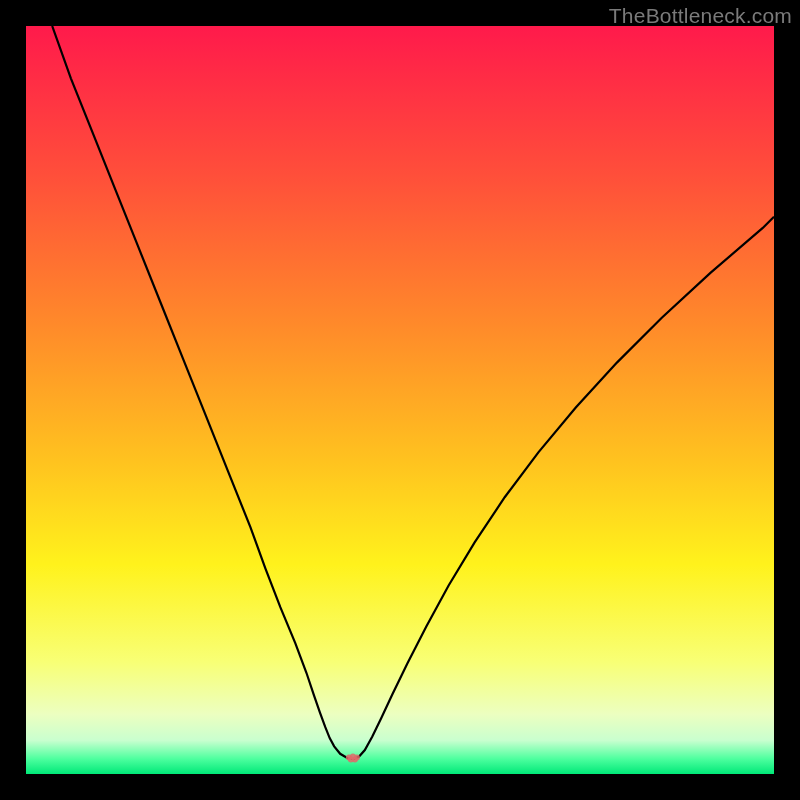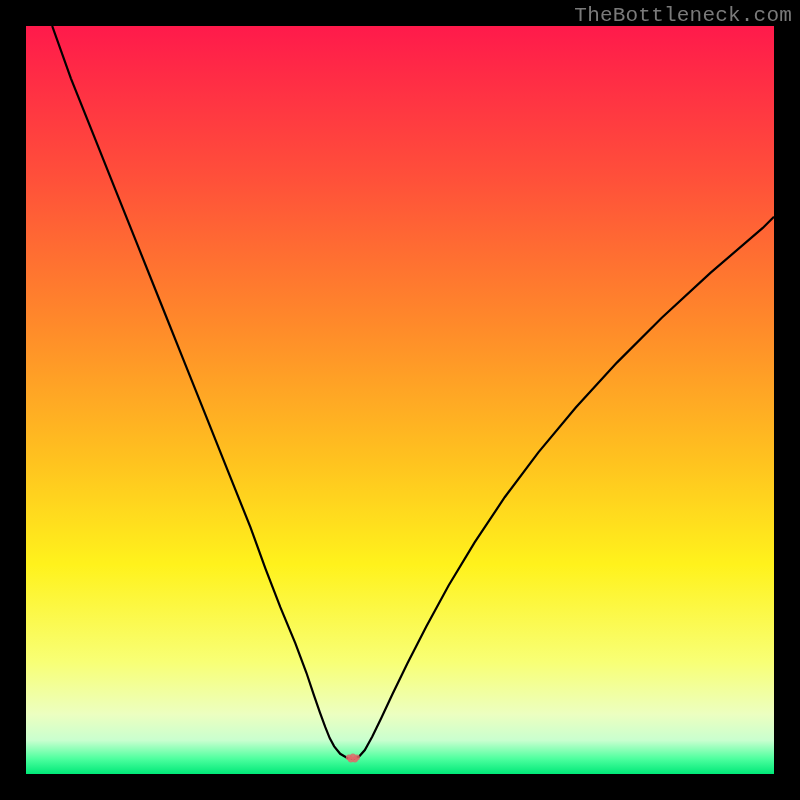--- a/index.html
+++ b/index.html
@@ -27,21 +27,20 @@
     height: 748px;
   }
   .watermark {
     position: absolute;
     top: 4px;
     right: 8px;
     color: #7a7a7a;
     font-size: 21px;
     font-weight: 400;
     letter-spacing: 0.2px;
-    font-family: Liberation Mono, monospace;
   }
   svg { display: block; }
 </style>
 </head>
 <body>
 
 <div class="frame">
   <svg class="plot" viewBox="0 0 748 748" preserveAspectRatio="none">
     <defs>
       <linearGradient id="bg-grad" x1="0" y1="0" x2="0" y2="1">

